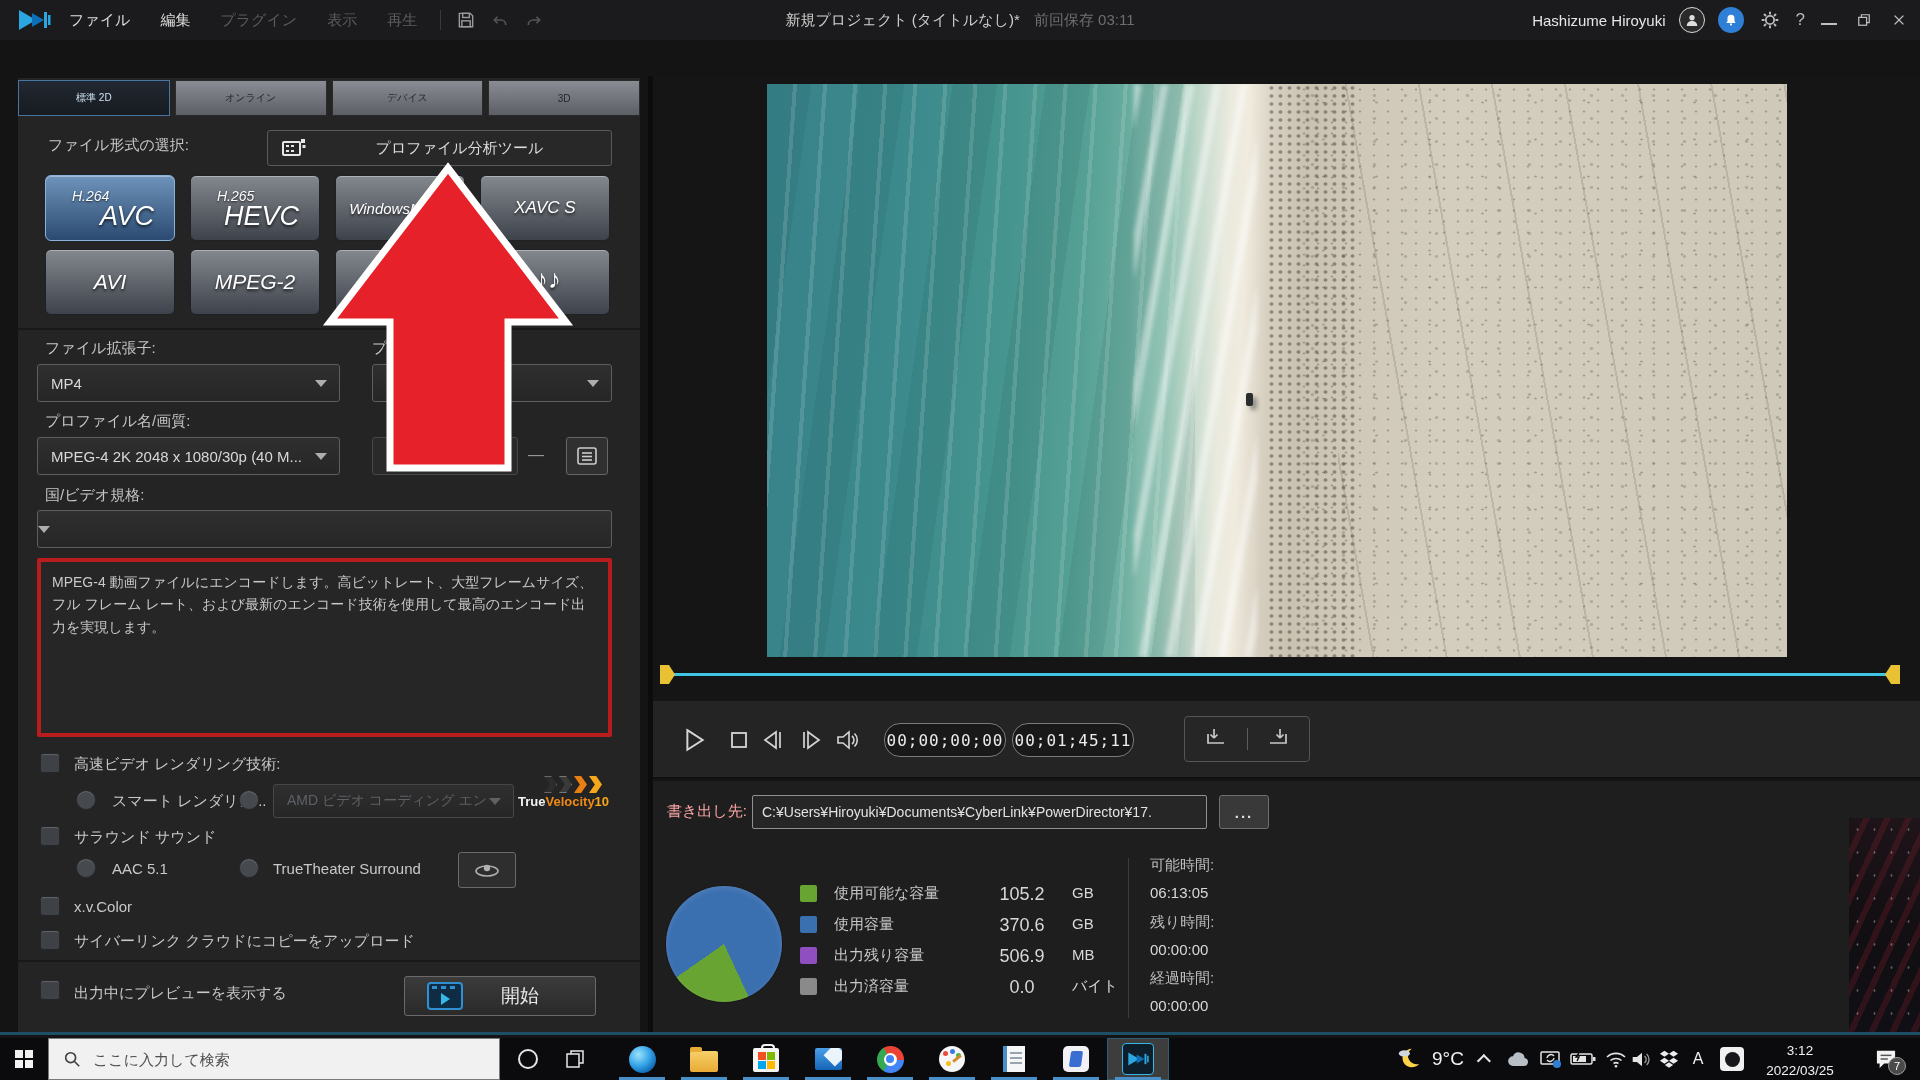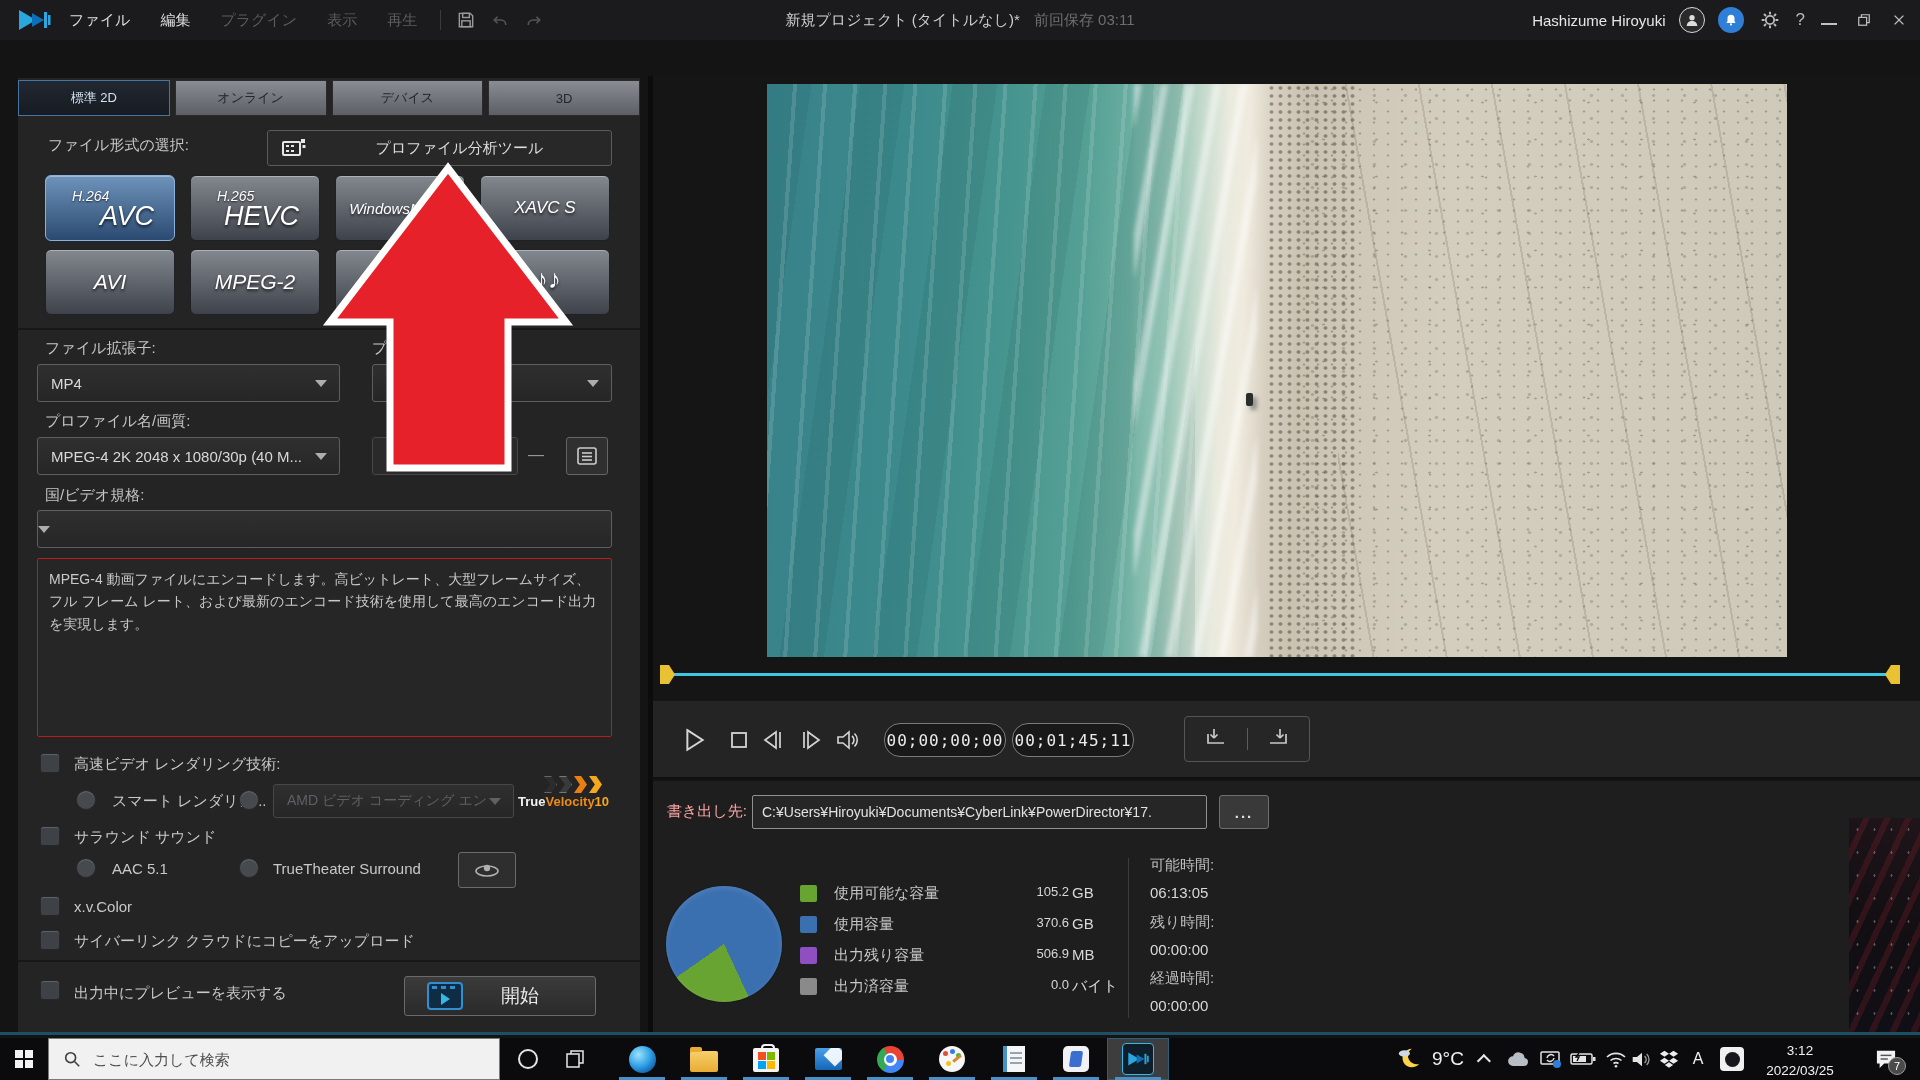--- a/index.html
+++ b/index.html
@@ -25,21 +25,21 @@
 
   
   .toolbar { position:absolute; left:0; top:40px; width:1920px; height:36px; background:#171717; border-bottom:1px solid #0d0d0d; z-index:5;}
   .back-btn { position:absolute; left:20px; top:5px; width:36px; height:26px; display:flex; align-items:center; justify-content:center; }
   .produce-btn { position:absolute; left:70px; top:4px; width:170px; height:28px; border:1px solid #4d7ba8; background:#13171c; color:#e6e6e6; font-size:15px; display:flex; align-items:center; justify-content:center; border-radius:2px; }
   .disc-label { position:absolute; left:302px; top:8px; font-size:15px; color:#d2d2d2; }
 
   
   .panel { position:absolute; left:18px; top:78px; width:622px; height:954px; background:#242424; }
   .ptabs { position:absolute; left:0; top:2px; width:622px; height:36px; display:flex; gap:5px; }
-  .ptab { flex:1; background:linear-gradient(#898c92,#5c5f65); color:#24262a; font-size:13px; display:flex; align-items:center; justify-content:center; border:1px solid #2a2a2a; cursor:default; }
+  .ptab { flex:1; background:linear-gradient(#898c92,#5c5f65); color:#24262a; font-size:10px; display:flex; align-items:center; justify-content:center; border:1px solid #2a2a2a; cursor:default; }
   .ptab.active { background:linear-gradient(#222831,#171b21); color:#cfe1f2; border:1px solid #46759f; }
   .lbl { position:absolute; font-size:15px; color:#c6c6c6; white-space:nowrap; }
   .analyzer { position:absolute; left:249px; top:52px; width:345px; height:36px; background:#282828; border:1px solid #5a5a5a; border-radius:3px; display:flex; align-items:center; }
   .analyzer .an-lb { flex:1; text-align:center; font-size:15px; color:#dcdcdc; }
   .film-ic { margin-left:14px; display:flex; }
 
   .fbtn { position:absolute; width:130px; height:66px; border-radius:6px; background:linear-gradient(#83888f,#3e424a); border:1px solid #1f2126; box-shadow:inset 0 1px 0 rgba(255,255,255,.35); color:#fff; font-style:italic; }
   .fbtn.sel { background:linear-gradient(#6e93ba,#2b4a71); border:1px solid #88b1dd; }
   .fbtn.wide { width:275px; }
   .fsup { position:absolute; left:26px; top:12px; font-size:14px; text-shadow:0 1px 2px rgba(0,0,0,.7); }
@@ -50,21 +50,21 @@
 
   .hdiv { position:absolute; left:0; width:622px; height:2px; background:#181818; }
 
   .dd { position:absolute; height:38px; background:linear-gradient(#2f2f2f,#262626); border:1px solid #5e5e5e; border-radius:3px; display:flex; align-items:center; }
   .dd-val { margin-left:13px; font-size:15px; color:#d8d8d8; white-space:nowrap; overflow:hidden; flex:1; }
   .caret { width:0; height:0; border-left:6px solid transparent; border-right:6px solid transparent; border-top:7px solid #aeaeae; margin-right:12px; }
   .ghost-field { position:absolute; background:#2a2a2a; border:1px solid #474747; border-radius:3px; }
   .dash { position:absolute; color:#9a9a9a; font-size:16px; }
   .list-btn { position:absolute; width:42px; height:38px; background:#303030; border:1px solid #666; border-radius:3px; display:flex; align-items:center; justify-content:center; }
 
-  .desc { position:absolute; left:19px; top:480px; width:575px; height:179px; background:#262626; border:1px solid #b91c1c; border-radius:2px; padding:9px 11px; font-size:14px; line-height:1.6; color:#c9c9c9; }
+  .desc { position:absolute; left:19px; top:480px; width:575px; height:179px; background:#262626; border:4px solid #b91c1c; border-radius:2px; padding:9px 11px; font-size:14px; line-height:1.6; color:#c9c9c9; }
 
   .cb { position:absolute; width:20px; height:20px; background:#3e4146; border:1px solid #24262a; border-radius:3px; box-shadow:inset 0 1px 1px rgba(255,255,255,.18); }
   .radio { position:absolute; width:20px; height:20px; background:#46494e; border:1px solid #26282c; border-radius:50%; box-shadow:inset 0 1px 1px rgba(255,255,255,.18); }
   .opt-lbl { position:absolute; font-size:15px; color:#c8c8c8; white-space:nowrap; }
   .dd.disabled .dd-val { color:#5d6065; }
   .dd.disabled { border-color:#474747; }
   .dd.disabled .caret { border-top-color:#5d6065; }
   .tt-btn { position:absolute; width:58px; height:36px; background:#2e2e2e; border:1px solid #6a6a6a; border-radius:3px; display:flex; align-items:center; justify-content:center; }
 
   .tv-logo { position:absolute; left:500px; top:698px; width:100px; height:44px; }
@@ -111,21 +111,21 @@
   .output-bg { position:absolute; left:653px; top:781px; width:1267px; height:251px; background:#1e1e1e; }
   .dest-lbl { position:absolute; left:667px; top:802px; font-size:15px; color:#fca5a5; }
   .dest-input { position:absolute; left:752px; top:795px; width:455px; height:34px; background:#262626; border:1px solid #919191; border-radius:2px; color:#e2e2e2; font-size:14px; line-height:32px; padding:0 9px; white-space:nowrap; overflow:hidden; }
   .browse-btn { position:absolute; left:1219px; top:795px; width:50px; height:34px; background:#393939; border:1px solid #6e6e6e; border-radius:3px; color:#e0e0e0; font-size:15px; font-weight:bold; letter-spacing:2px; display:flex; align-items:center; justify-content:center; }
 
   .pie { position:absolute; left:666px; top:886px; width:116px; height:116px; border-radius:50%;
     background:conic-gradient(#3a6fb0 0 155deg,#68a432 155deg 235deg,#3a6fb0 235deg); box-shadow:0 0 0 1px #1a1a1a, inset 0 2px 6px rgba(255,255,255,.12); }
   .leg-row { position:absolute; left:800px; height:20px; }
   .leg-sq { position:absolute; left:0; top:1px; width:17px; height:17px; border-radius:2px; }
   .leg-lb { position:absolute; left:34px; top:0; font-size:15px; color:#c8c8c8; white-space:nowrap; }
-  .leg-val { position:absolute; left:191px; top:0; width:78px; text-align:right; font-size:13px; color:#d8d8d8; }
+  .leg-val { position:absolute; left:183px; top:0; width:78px; text-align:center; font-size:18px; color:#d8d8d8; }
   .leg-un { position:absolute; left:272px; top:0; font-size:15px; color:#d8d8d8; white-space:nowrap; }
   .stat-vdiv { position:absolute; left:1128px; top:858px; width:1px; height:160px; background:#3c3c3c; }
   .time-lb { position:absolute; left:1150px; font-size:15px; color:#bdbdbd; white-space:nowrap; }
   .time-val { position:absolute; left:1150px; font-size:15px; color:#d8d8d8; }
 
   .corner-art { position:absolute; left:1849px; top:818px; width:71px; height:214px;
     background-image:radial-gradient(rgba(255,255,255,.35) .7px,transparent 1.3px),repeating-linear-gradient(115deg,transparent 0 13px,rgba(140,30,42,.30) 13px 19px),linear-gradient(200deg,#20141a,#120d12 45%,#0d0d14);
     background-size:17px 23px,auto,auto; opacity:.85; }
 
   

